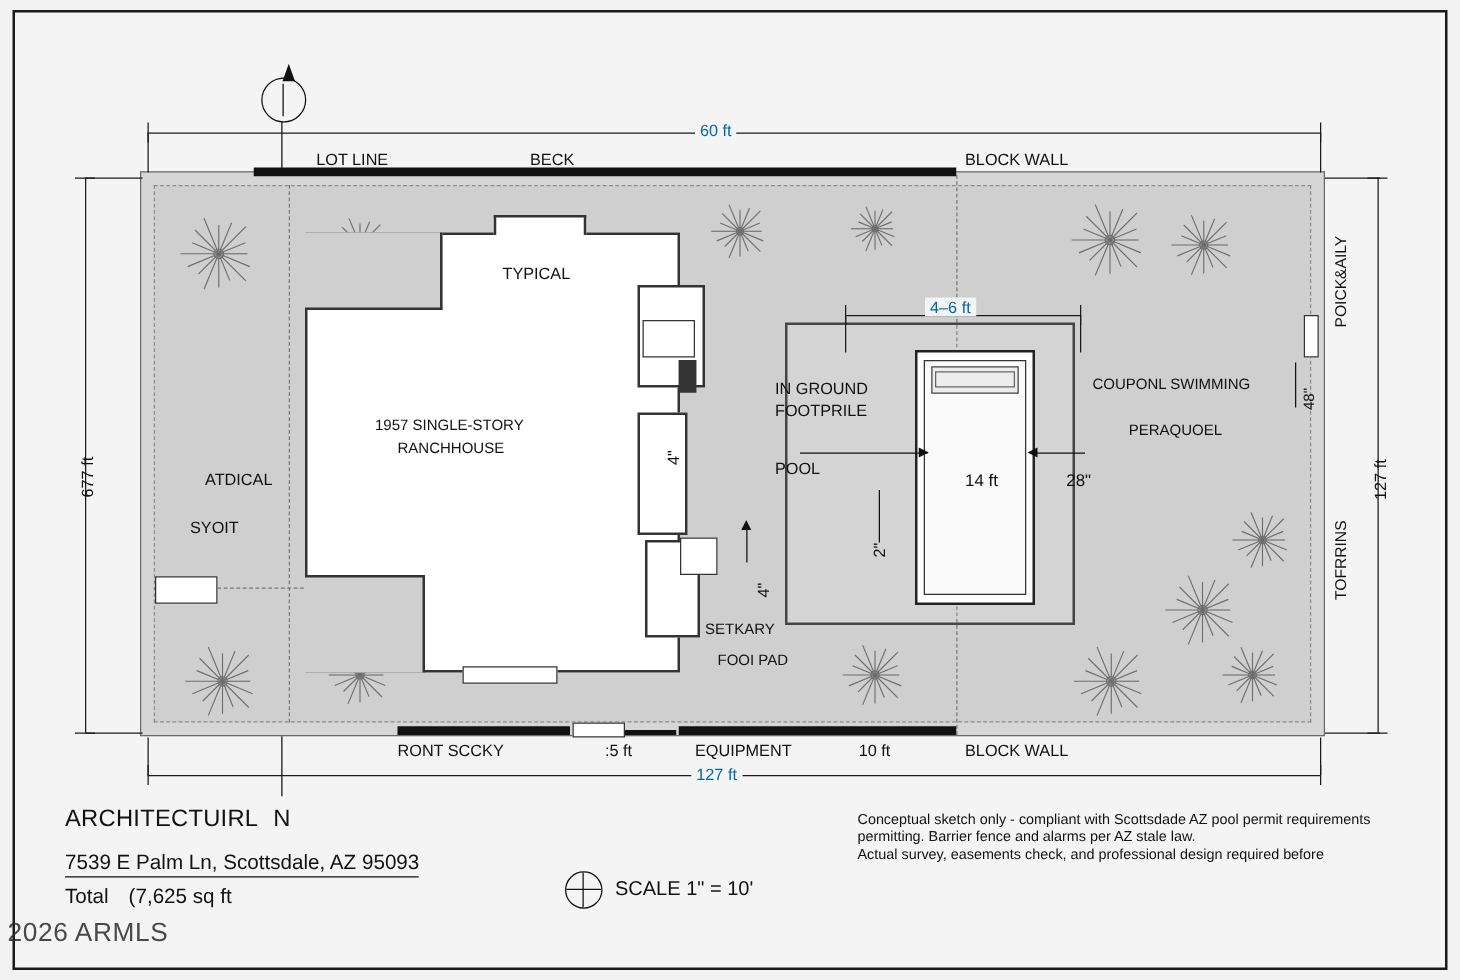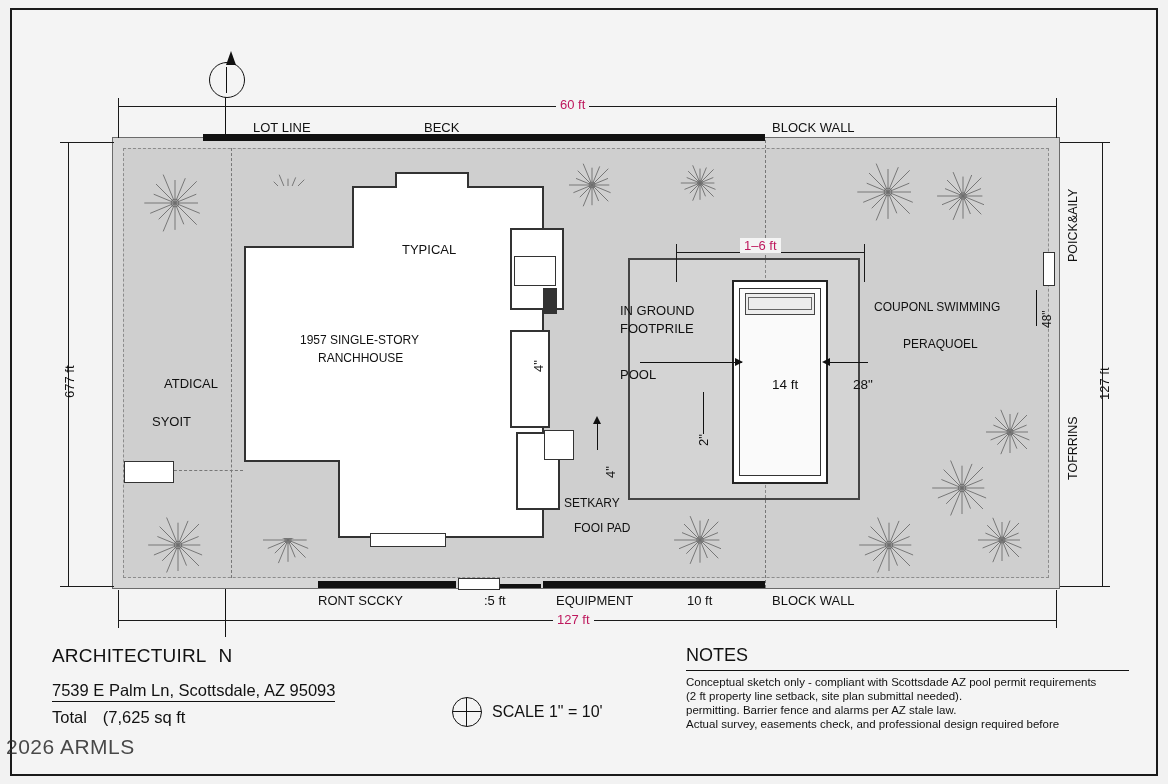--- a/index.html
+++ b/index.html
@@ -214,21 +214,21 @@
     border-left: 1px solid #1a1a1a;
   }
   .tick-h {
     position: absolute;
     height: 0;
     border-top: 1px solid #1a1a1a;
   }
   .dim-label {
     position: absolute;
     font-size: 13px;
-    color: #be185d;
+    color: #0369a1;
     background: #f4f4f4;
     padding: 0 4px;
     white-space: nowrap;
   }
   .dim-label-v {
     position: absolute;
     font-size: 13px;
     color: #111;
     white-space: nowrap;
     transform: rotate(-90deg);
@@ -686,21 +686,21 @@
   <div class="dim-line-v" style="left:1102px;top:142px;height:444px;"></div>
   <div class="tick-h" style="left:1094px;top:142px;width:16px;"></div>
   <div class="tick-h" style="left:1094px;top:586px;width:16px;"></div>
   <div class="dim-label-v" style="left:1097px;top:400px;">127 ft</div>
   <div class="dim-line-h" style="left:1060px;top:142px;width:44px;"></div>
   <div class="dim-line-h" style="left:1060px;top:586px;width:44px;"></div>
 
   <div class="dim-line-h" style="left:676px;top:252px;width:188px;"></div>
   <div class="tick-v" style="left:676px;top:244px;height:16px;"></div>
   <div class="tick-v" style="left:864px;top:244px;height:16px;"></div>
-  <div class="dim-label" style="left:740px;top:238px;">1–6 ft</div>
+  <div class="dim-label" style="left:740px;top:238px;">4–6 ft</div>
   <div class="dim-line-v" style="left:676px;top:252px;height:30px;"></div>
   <div class="dim-line-v" style="left:864px;top:252px;height:30px;"></div>
 
   <div class="arrow-seg" style="left:640px;top:362px;width:102px;"></div>
   <div class="arrow-head-r" style="left:735px;top:358px;"></div>
   <div class="plan-label" style="left:772px;top:377px;font-size:13.5px;">14 ft</div>
 
   <div class="arrow-seg" style="left:826px;top:362px;width:42px;"></div>
   <div class="arrow-head-l" style="left:822px;top:358px;"></div>
   <div class="plan-label" style="left:853px;top:377px;font-size:13.5px;">28"</div>
@@ -720,21 +720,21 @@
 
   <div class="plan-label" style="left:253px;top:120px;">LOT LINE</div>
   <div class="plan-label" style="left:424px;top:120px;">BECK</div>
   <div class="plan-label" style="left:772px;top:120px;">BLOCK WALL</div>
   <div class="plan-label" style="left:772px;top:593px;">BLOCK WALL</div>
   <div class="plan-label" style="left:318px;top:593px;">RONT SCCKY</div>
   <div class="plan-label" style="left:556px;top:593px;">EQUIPMENT</div>
   <div class="plan-label" style="left:484px;top:593px;">:5 ft</div>
   <div class="plan-label" style="left:687px;top:593px;">10 ft</div>
 
-  <div class="plan-label" style="left:402px;top:242px;">TYPICAL</div>
+  <div class="plan-label" style="left:402px;top:211px;">TYPICAL</div>
   <div class="plan-label big" style="left:300px;top:333px;">1957 SINGLE-STORY</div>
   <div class="plan-label big" style="left:318px;top:351px;">RANCHHOUSE</div>
   <div class="plan-label" style="left:144px;top:376px;margin-left:20px;">ATDICAL</div>
   <div class="plan-label" style="left:152px;top:414px;">SYOIT</div>
 
   <div class="plan-label" style="left:620px;top:303px;">IN GROUND</div>
   <div class="plan-label" style="left:620px;top:321px;">FOOTPRILE</div>
   <div class="plan-label" style="left:620px;top:339px;margin-top:28px;">POOL</div>
 
   <div class="plan-label big" style="left:874px;top:300px;">COUPONL SWIMMING</div>
@@ -757,23 +757,21 @@
       <span class="total">(7,625 sq ft</span>
     </div>
   </div>
 
   <div class="scale-block">
     <div class="scale-circle"></div>
     <span class="scale-text">SCALE 1" = 10'</span>
   </div>
 
   <div class="notes">
-    <div class="notes-title">NOTES</div>
     <div class="notes-body">
       <div>Conceptual sketch only - compliant with Scottsdade AZ pool permit requirements</div>
-      <div>(2 ft property line setback, site plan submittal needed).</div>
       <div>permitting.  Barrier fence and alarms per AZ stale law.</div>
       <div>Actual survey, easements check, and professional design required before</div>
     </div>
   </div>
 
   <div class="watermark">2026 ARMLS</div>
 </div>
 
 </body></html>

